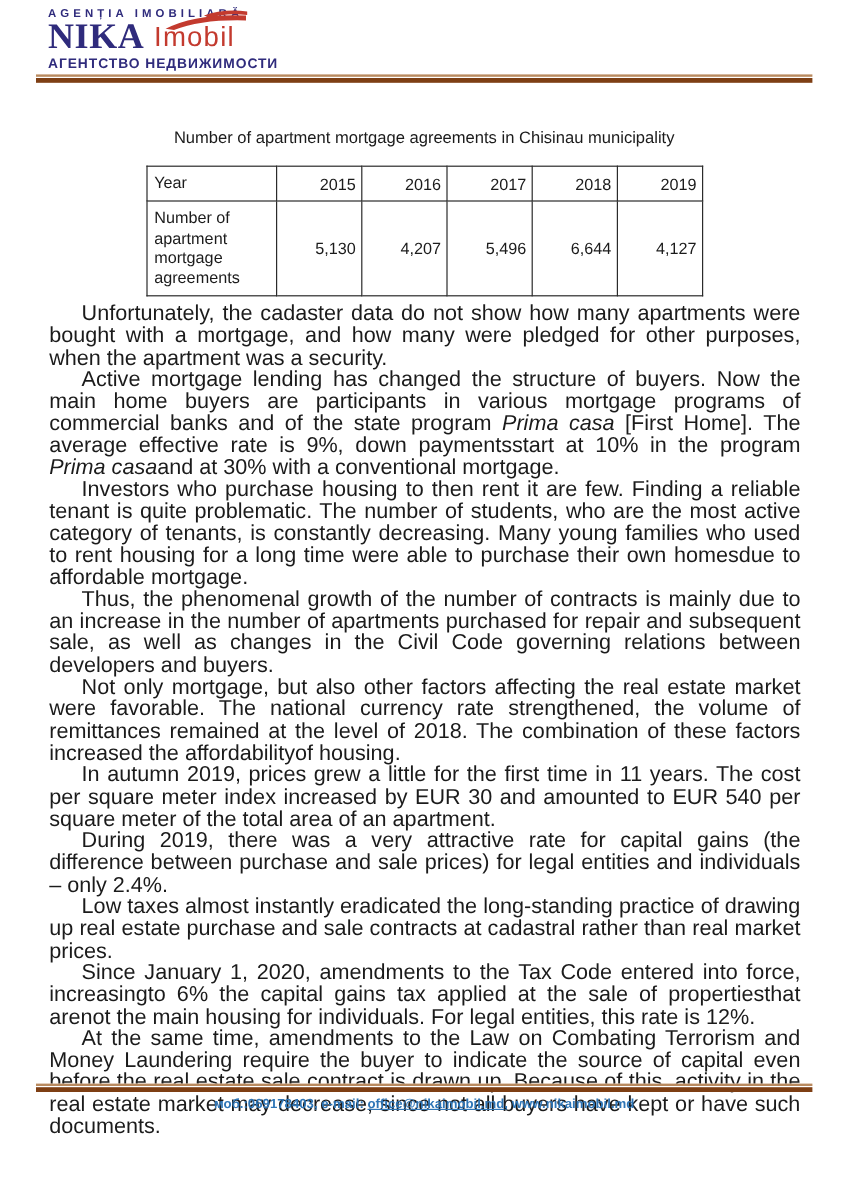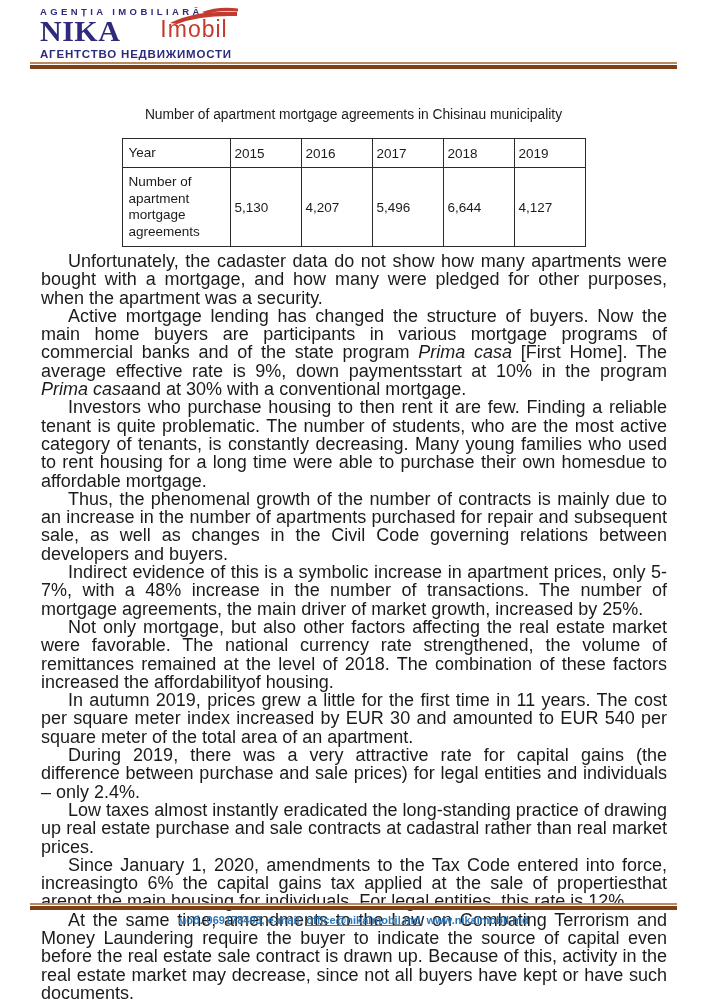--- a/index.html
+++ b/index.html
@@ -4,21 +4,21 @@
 <style>
   html,body{margin:0;padding:0;background:#ffffff;}
   .page{
     position:relative;width:707px;height:1000px;background:#fff;overflow:hidden;
     color:var(--text,#1b1b1b);
     font-family:"Liberation Sans","DejaVu Sans",sans-serif;
   }
   
   .letterhead{position:absolute;top:6px;left:40px;}
   .logo-top{color:var(--navy,#2f2b7c);font-weight:bold;font-size:9.5px;letter-spacing:3.4px;white-space:nowrap;}
-  .logo-main{display:flex;align-items:flex-start;margin-top:1px;gap:32px;}
+  .logo-main{display:flex;align-items:center;margin-top:1px;}
   .logo-nika{
     font-family:"Liberation Serif","DejaVu Serif",serif;font-weight:bold;
     font-size:30px;line-height:0.85;color:var(--navy,#2f2b7c);letter-spacing:0.5px;
   }
   .logo-imobil-wrap{position:relative;margin-left:8px;}
   .swoosh{position:absolute;top:-11px;left:8px;}
   .swoosh path{fill:var(--red,#c33a2e);}
   .logo-imobil{color:var(--red,#c33a2e);font-size:23px;line-height:1;letter-spacing:1px;}
   .logo-bottom{color:var(--navy,#2f2b7c);font-weight:bold;font-size:11.5px;letter-spacing:0.8px;margin-top:4px;white-space:nowrap;}
   
@@ -28,21 +28,21 @@
     border-bottom:4px solid var(--brown,#7e3f14);
     background:#fff;
   }
   .rule-top{top:62px;}
   .rule-bottom{top:903px;}
   
   .doc-title{position:absolute;top:107px;left:0;right:0;text-align:center;font-size:13.8px;}
   .table-wrap{position:absolute;top:138px;left:0;right:0;display:flex;justify-content:center;}
   table.mortgage{border-collapse:collapse;font-size:13.5px;}
   table.mortgage td{
-    border:1px solid var(--border,#2b2b2b);text-align:left;vertical-align:middle;
+    border:1px solid var(--border,#2b2b2b);text-align:right;vertical-align:middle;
     padding:3px 4px;
   }
   table.mortgage td.rowlabel{width:95px;text-align:left;padding:3px 6px;line-height:16.5px;}
   table.mortgage td.yearcell,table.mortgage td.valuecell{width:62px;}
   table.mortgage tr.datarow td{height:72px;}
   table.mortgage tr.headrow td{height:22px;}
   
   .article{
     position:absolute;top:252px;left:41px;width:626px;
     font-size:18px;line-height:18.3px;text-align:justify;
@@ -101,21 +101,20 @@
           </tr>
         </tbody>
     </table>
   </div>
 
   <div class="article" id="article">
       <p><span>Unfortunately, the cadaster data do not show how many apartments were bought with a mortgage, and how many were pledged for other purposes, when the apartment was a security.</span></p>
       <p><span>Active mortgage lending has changed the structure of buyers. Now the main home buyers are participants in various mortgage programs of commercial banks and of the state program </span><em>Prima casa</em><span> [First Home]. The average effective rate is 9%, down paymentsstart at 10% in the program </span><em>Prima casa</em><span>and at 30% with a conventional mortgage.</span></p>
       <p><span>Investors who purchase housing to then rent it are few. Finding a reliable tenant is quite problematic. The number of students, who are the most active category of tenants, is constantly decreasing. Many young families who used to rent housing for a long time were able to purchase their own homesdue to affordable mortgage.</span></p>
       <p><span>Thus, the phenomenal growth of the number of contracts is mainly due to an increase in the number of apartments purchased for repair and subsequent sale, as well as changes in the Civil Code governing relations between developers and buyers.</span></p>
-      <p><span>Indirect evidence of this is a symbolic increase in apartment prices, only 5-7%, with a 48% increase in the number of transactions. The number of mortgage agreements, the main driver of market growth, increased by 25%.</span></p>
       <p><span>Not only mortgage, but also other factors affecting the real estate market were favorable. The national currency rate strengthened, the volume of remittances remained at the level of 2018. The combination of these factors increased the affordabilityof housing.</span></p>
       <p><span>In autumn 2019, prices grew a little for the first time in 11 years. The cost per square meter index increased by EUR 30 and amounted to EUR 540 per square meter of the total area of an apartment.</span></p>
       <p><span>During 2019, there was a very attractive rate for capital gains (the difference between purchase and sale prices) for legal entities and individuals – only 2.4%.</span></p>
       <p><span>Low taxes almost instantly eradicated the long-standing practice of drawing up real estate purchase and sale contracts at cadastral rather than real market prices.</span></p>
       <p><span>Since January 1, 2020, amendments to the Tax Code entered into force, increasingto 6% the capital gains tax applied at the sale of propertiesthat arenot the main housing for individuals. For legal entities, this rate is 12%.</span></p>
       <p><span>At the same time, amendments to the Law on Combating Terrorism and Money Laundering require the buyer to indicate the source of capital even before the real estate sale contract is drawn up. Because of this, activity in the real estate market may decrease, since not all buyers have kept or have such documents.</span></p>
     </div>
 
   <div class="rule rule-bottom"></div>
 

